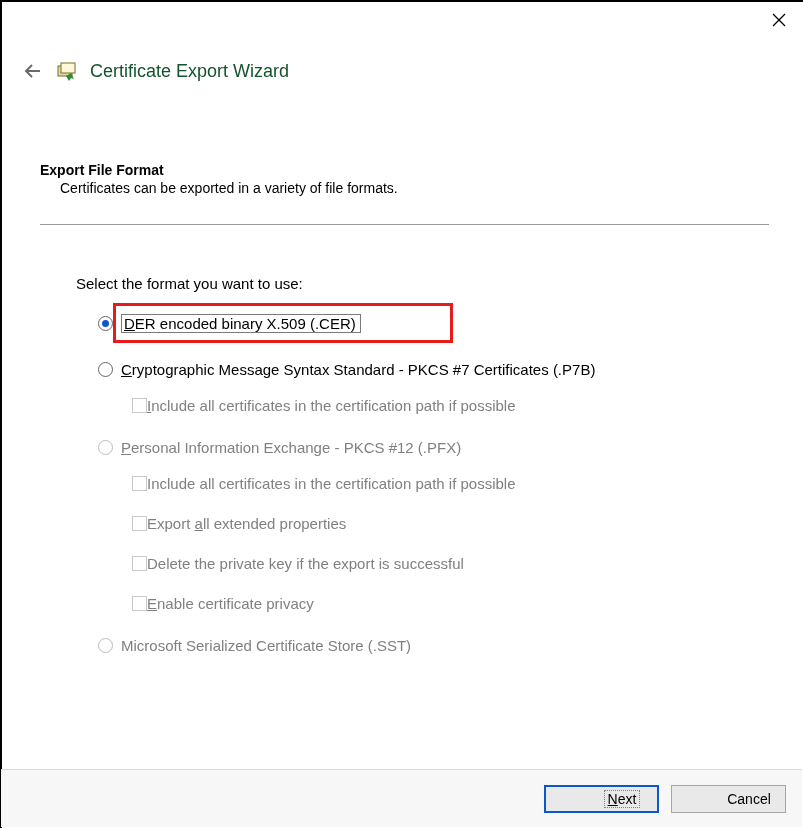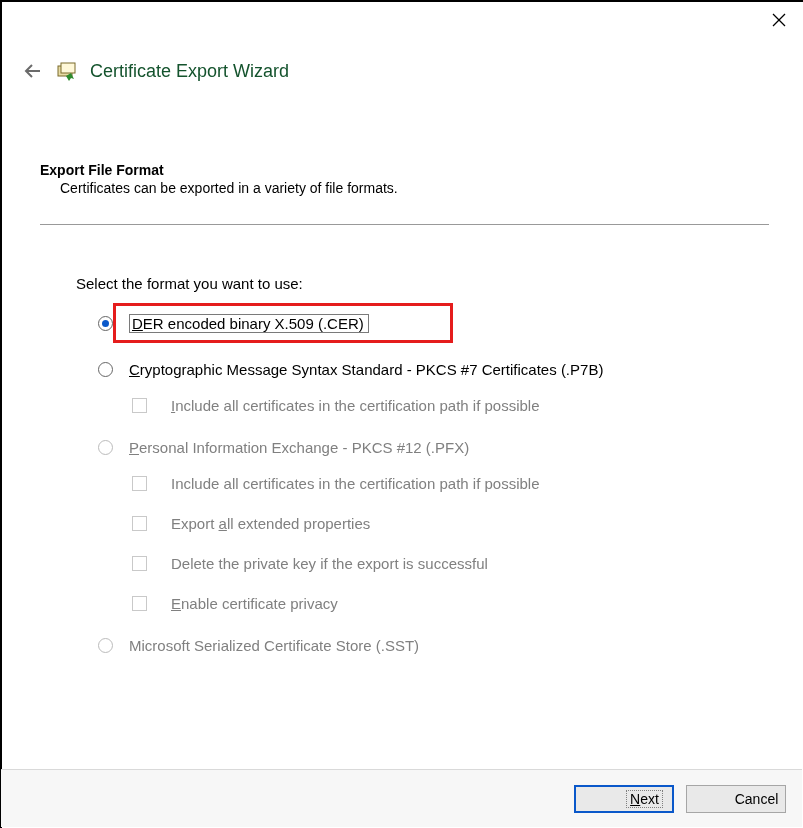--- a/index.html
+++ b/index.html
@@ -67,29 +67,29 @@
     padding-left: 36px;
     font-size: 15px;
     margin-bottom: 20px;
   }
   .options {
     padding-left: 58px;
   }
   .radio-row {
     display: flex;
     align-items: center;
-    gap: 16px;
+    gap: 8px;
     min-height: 22px;
     margin-bottom: 24px;
     font-size: 15px;
   }
   .check-row {
     display: flex;
     align-items: center;
-    gap: 24px;
+    gap: 0;
     min-height: 22px;
     margin-left: 34px;
     margin-bottom: 18px;
     font-size: 15px;
   }
   .radio {
     width: 15px; height: 15px;
     border: 1px solid #666;
     border-radius: 50%;
     display: inline-flex;
@@ -125,21 +125,21 @@
     height: 58px;
     border-top: 1px solid #d9d9d9;
     background: #f7f7f7;
     display: flex;
     justify-content: flex-end;
     align-items: center;
     padding-right: 16px;
     gap: 12px;
   }
   .btn {
-    width: 100px; height: 28px;
+    width: 115px; height: 28px;
     background: #e9e9e9;
     border: 1px solid #a6a6a6;
     font-size: 14px;
     display: flex;
     align-items: center;
     justify-content: center;
     cursor: default;
     padding-left: 41px;
   }
   .btn.default {

